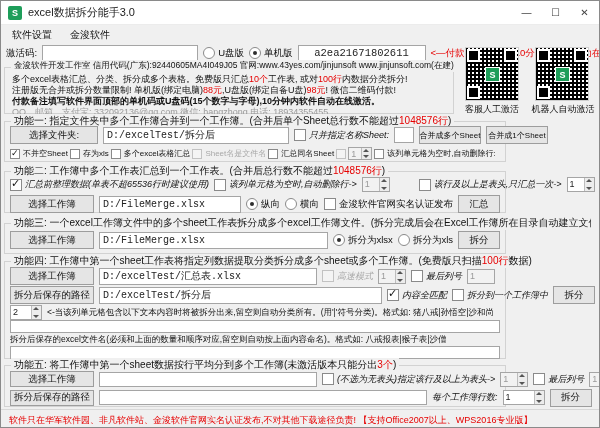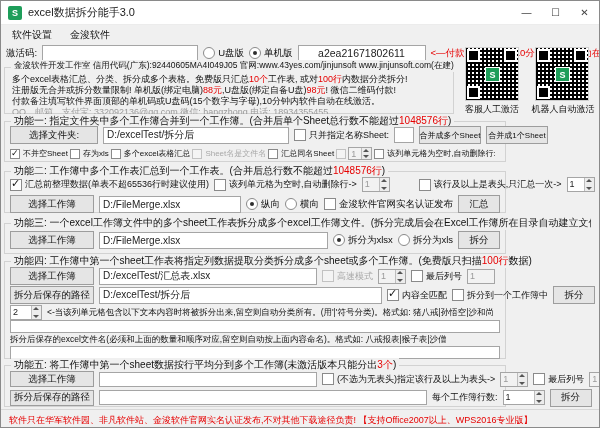--- a/index.html
+++ b/index.html
@@ -13,25 +13,25 @@
   .titlebar { position: absolute; top: 0; left: 0; right: 0; height: 24px; background: #ffffff; display: flex; align-items: center; padding-left: 7px; border-bottom: 1px solid #ececec; }
   .appicon { width: 14px; height: 14px; background: #1e9e5a; color: #fff; font-size: 9px; font-weight: bold; display: flex; align-items: center; justify-content: center; border-radius: 2px; flex: 0 0 auto; }
   .wtitle { font-size: 11px; margin-left: 6px; color: #222; white-space: nowrap; }
   .wbtns { margin-left: auto; display: flex; height: 100%; }
   .wbtn { width: 29px; display: flex; align-items: center; justify-content: center; font-size: 10px; color: #444; cursor: default; }
   
   .menubar { position: absolute; top: 25px; left: 0; right: 0; height: 17px; display: flex; align-items: center; padding-left: 2px; }
   .menuitem { font-size: 10px; padding: 1px 9px; white-space: nowrap; }
   
   .lbl { font-size: 9.5px; white-space: nowrap; }
-  .sm { font-size: 9px; }
+  .sm { font-size: 9px; font-style: italic; }
   .dim { color: #a8a8a8; }
   .red { color: #e60000; }
-  .bold { font-weight: normal; text-align: center; }
-  .tb { height: 17px; border: 1px solid #a5a5a5; background: #fff; font-size: 10px; padding: 0 3px; font-family: Liberation Sans, sans-serif; color: #222; outline: none; flex: 0 0 auto; }
+  .bold { font-weight: bold; text-align: center; }
+  .tb { height: 17px; border: 1px solid #a5a5a5; background: #fff; font-size: 10px; padding: 0 3px; font-family: Liberation Mono, monospace; color: #222; outline: none; flex: 0 0 auto; }
   .btn { height: 18px; background: #e5e5e5; border: 1px solid #9d9d9d; font-size: 9.5px; display: flex; align-items: center; justify-content: center; padding: 0 3px; flex: 0 0 auto; white-space: nowrap; }
   .opt { display: flex; align-items: center; gap: 3px; flex: 0 0 auto; }
   .cb { width: 12px; height: 12px; border: 1px solid #8a8a8a; background: #fff; position: relative; flex: 0 0 auto; }
   .cb.on::after { content: "✓"; position: absolute; top: -3px; left: 0; font-size: 11px; font-weight: bold; color: #111; }
   .cb.dis { border-color: #c2c2c2; background: #f4f4f4; }
   .radio { width: 12px; height: 12px; border: 1px solid #8a8a8a; border-radius: 50%; background: #fff; position: relative; flex: 0 0 auto; }
   .radio.on::after { content: ""; position: absolute; inset: 3px; border-radius: 50%; background: #2e2e2e; }
   .spin { display: flex; width: 28px; height: 15px; border: 1px solid #a5a5a5; background: #fff; flex: 0 0 auto; }
   .spin .v { flex: 1; font-size: 9px; padding-left: 2px; line-height: 13px; color: #222; }
   .spin .ar { width: 10px; border-left: 1px solid #bdbdbd; background: #ececec; display: flex; flex-direction: column; }

